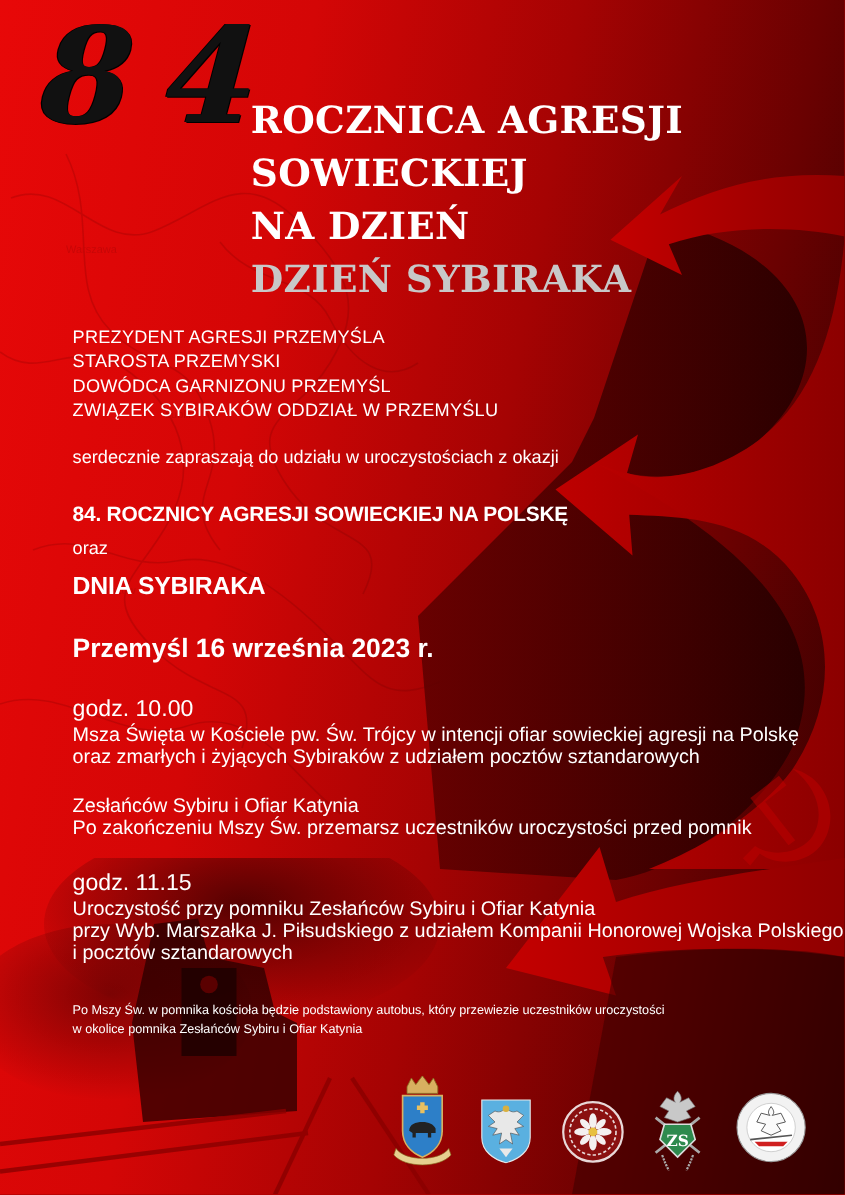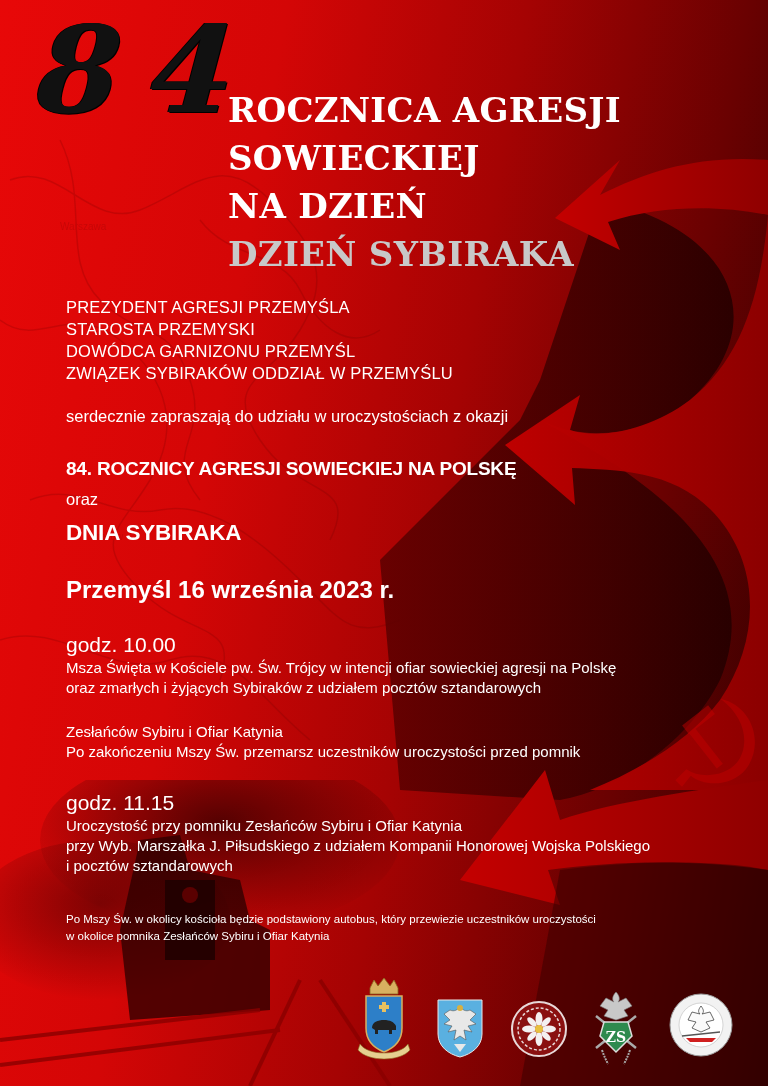--- a/index.html
+++ b/index.html
@@ -44,21 +44,21 @@
     .invite { position: absolute; left: 66px; top: 407px; font-size: 16.5px; }
 
     .event-title { position: absolute; left: 66px; top: 458px; font-size: 19px; font-weight: bold; letter-spacing: -0.2px; }
     .oraz { position: absolute; left: 66px; top: 490px; font-size: 16.5px; }
     .event-title2 { position: absolute; left: 66px; top: 520px; font-size: 22.5px; font-weight: bold; letter-spacing: -0.2px; }
 
     .date-line { position: absolute; left: 66px; top: 576px; font-size: 24px; font-weight: bold; }
 
     .section { position: absolute; left: 66px; }
     .time { font-size: 21px; line-height: 26px; }
-    .desc { font-size: 15px; line-height: 20px; }
+    .desc { font-size: 18px; line-height: 20px; }
     .note { position: absolute; left: 66px; top: 911px; font-size: 11.5px; line-height: 17px; }
 
     .logos { position: absolute; left: 352px; top: 978px; width: 416px; height: 90px; }
     .logo { position: absolute; }
   </style>
 </head>
 <body>
 
 <div class="poster">
 
@@ -165,21 +165,21 @@
   </div>
 
   <div class="section" style="top:790px;">
     <div class="time">godz. 11.15</div>
     <div class="desc">Uroczystość przy pomniku Zesłańców Sybiru i Ofiar Katynia</div>
     <div class="desc">przy Wyb. Marszałka J. Piłsudskiego z udziałem Kompanii Honorowej Wojska Polskiego</div>
     <div class="desc">i pocztów sztandarowych</div>
   </div>
 
   <div class="note">
-    <div>Po Mszy Św. w okolicy kościoła będzie podstawiony autobus, który przewiezie uczestników uroczystości</div>
+    <div>Po Mszy Św. w pomnika kościoła będzie podstawiony autobus, który przewiezie uczestników uroczystości</div>
     <div>w okolice pomnika Zesłańców Sybiru i Ofiar Katynia</div>
   </div>
 
   <div class="logos">
 
     <svg class="logo" style="left:2px; top:0;" width="60" height="84" viewBox="0 0 60 84">
       <path d="M16 10 L20 2 L24 8 L30 0 L36 8 L40 2 L44 10 L44 16 L16 16 Z" fill="#d8b060" stroke="#8a6a20" stroke-width="0.8"></path>
       <path d="M12 18 L48 18 L48 50 C48 62 40 70 30 74 C20 70 12 62 12 50 Z" fill="#2d7fc8" stroke="#d8b060" stroke-width="1.5"></path>
       <path d="M28 24 h4 v3 h3 v4 h-3 v3 h-4 v-3 h-3 v-4 h3 z" fill="#e8c060"></path>
       <path d="M18 50 C18 44 24 42 30 42 C36 42 40 44 42 48 L42 52 L38 52 L38 56 L35 56 L35 52 L24 52 L24 56 L21 56 L21 52 Z" fill="#222"></path>

